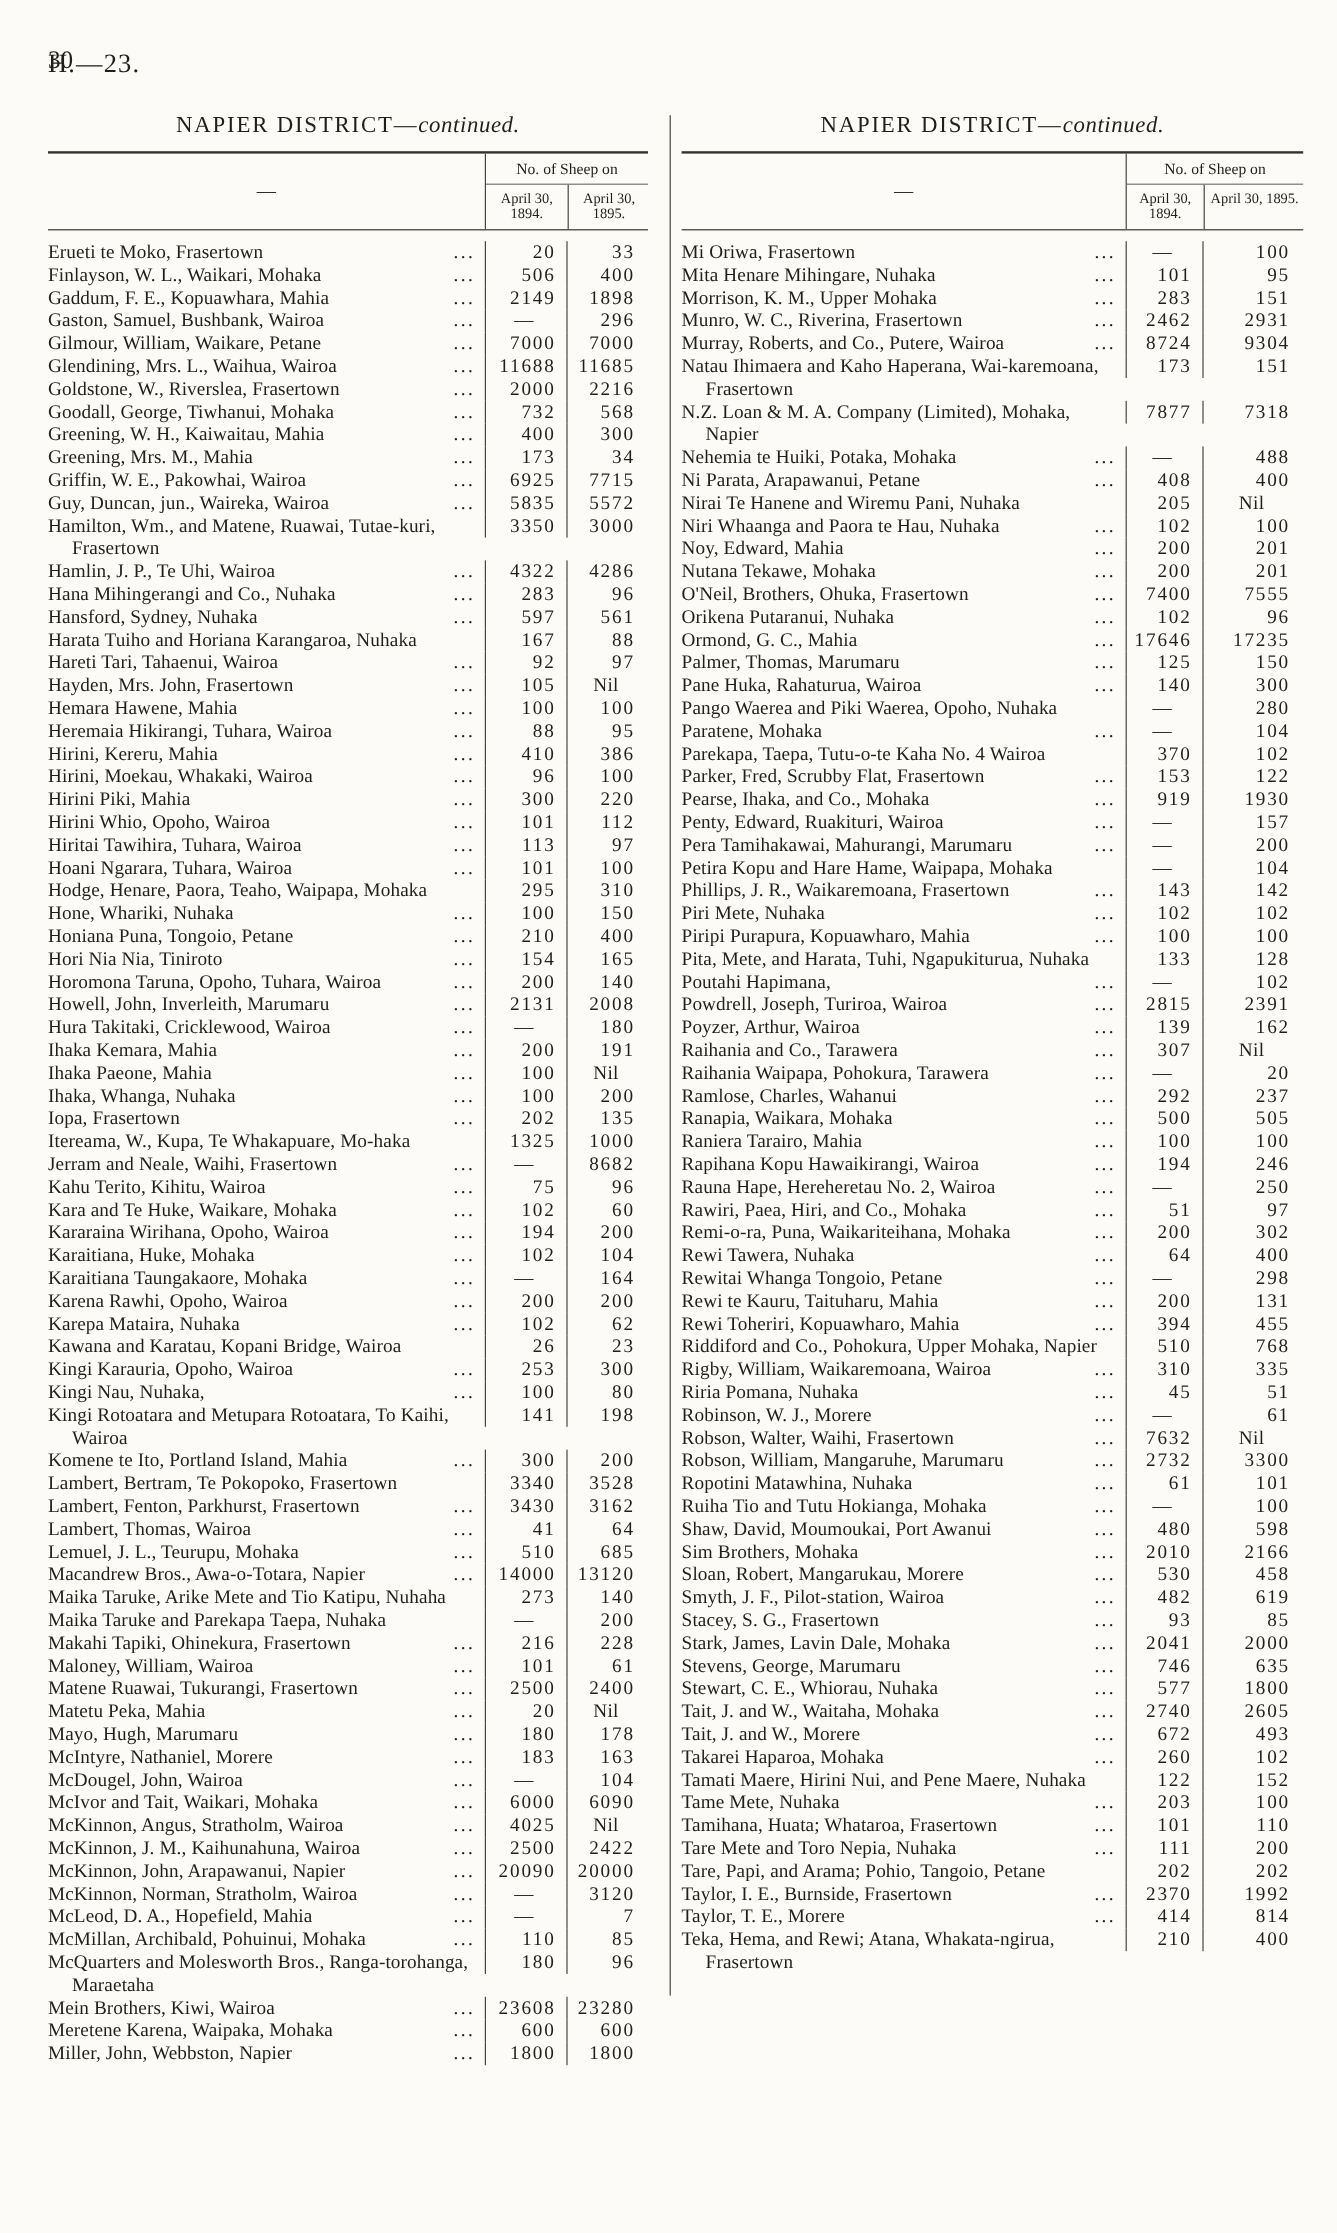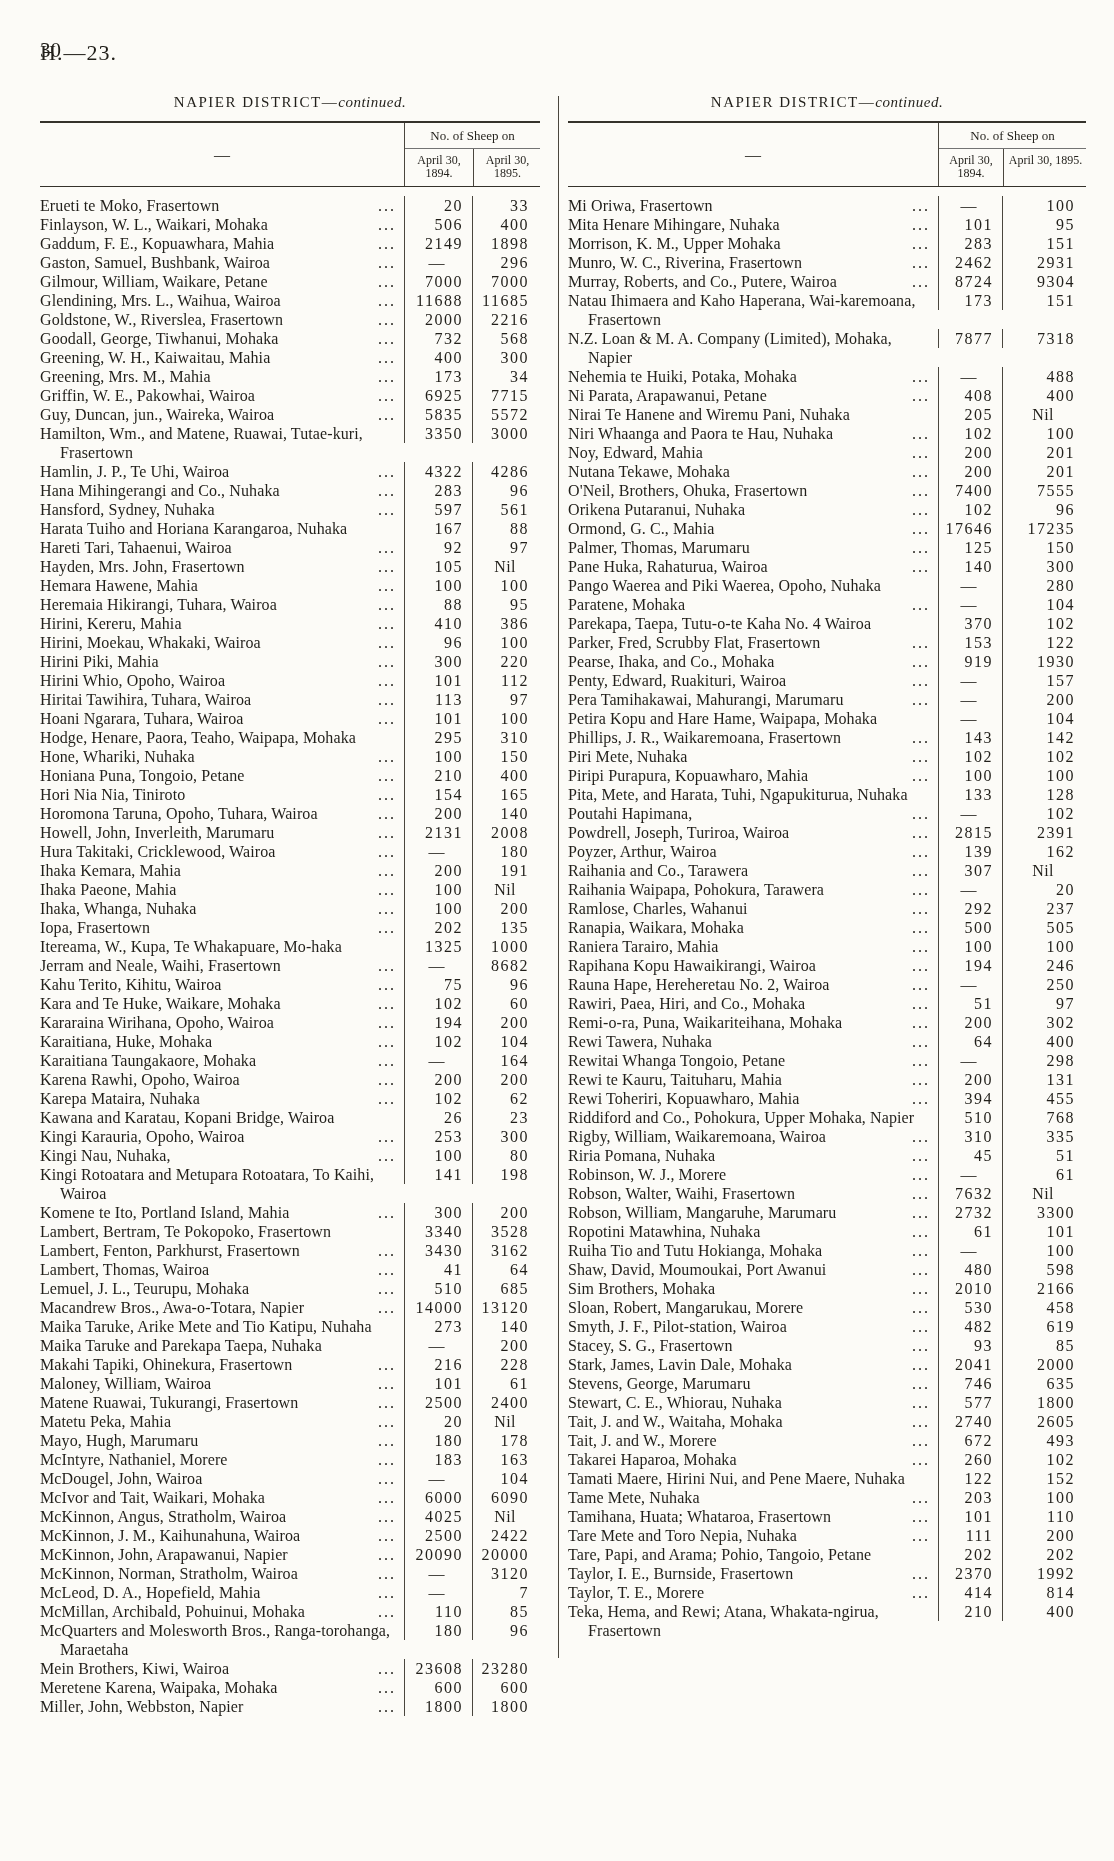--- a/index.html
+++ b/index.html
@@ -18,21 +18,21 @@
 
   .cols { position: relative; display: flex; margin-top: 14px; }
   .vdivider { position: absolute; left: 518px; top: 2px; bottom: 58px; width: 1px; background: #4a463e; }
 
   .dtable { box-sizing: border-box; }
   .dtable.left  { width: 500px; margin-right: 28px; --c94: 68px; --c95: 68px; }
   .dtable.right { width: 518px; --c94: 64px; --c95: 84px; }
 
   .ttl {
     margin: 0 0 10px 0; text-align: center; font-weight: normal;
-    font-size: 15px; letter-spacing: 1.5px;
+    font-size: 19px; letter-spacing: 1.5px;
   }
   .ttl i { letter-spacing: 0.5px; }
 
   .thead {
     display: grid;
     grid-template-columns: 1fr calc(var(--c94) + var(--c95));
     border-top: 2px solid #35322b;
     border-bottom: 1px solid #35322b;
   }
   .th-name { display: flex; align-items: center; justify-content: center; font-size: 16px; }

